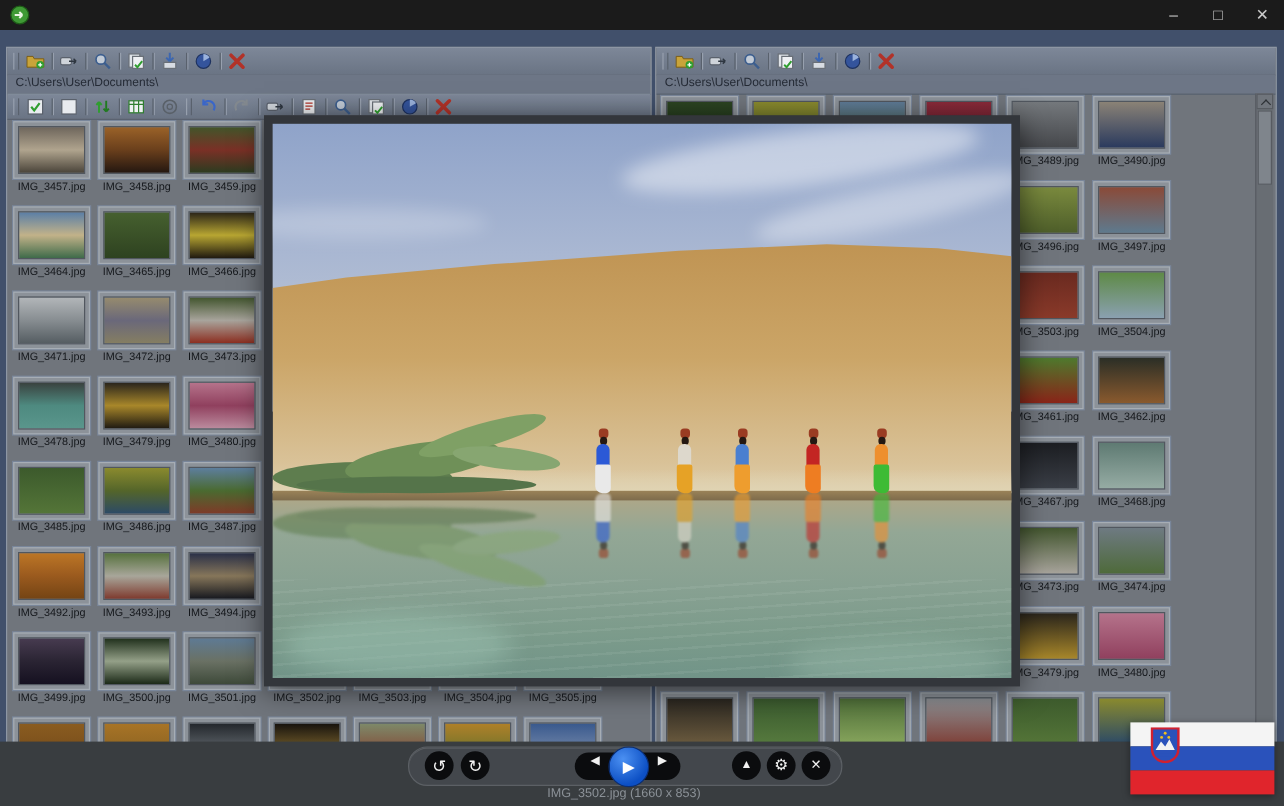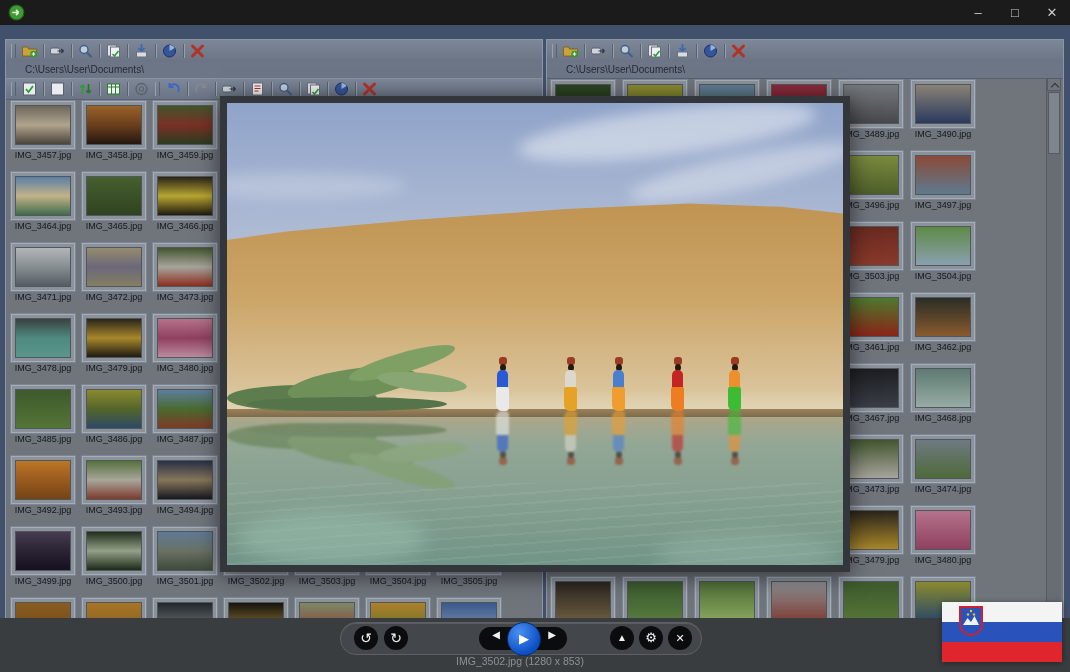--- a/index.html
+++ b/index.html
@@ -15,21 +15,21 @@
   .pane{background:#70757c;border:1px solid #8d96a4;overflow:hidden;}
   .pane-left{left:5px;top:39px;width:536px;height:579px;}
   .pane-right{left:546px;top:39px;width:516px;height:579px;}
   .tbar{left:0;top:0;right:0;height:22px;background:linear-gradient(#7d8798,#6a7484);
         border-bottom:1px solid #5a6270;display:flex;align-items:center;padding:0 3px;gap:3px;}
   .tbar2{top:38px;height:20px;border-top:1px solid #8893a2;}
   .grip{width:3px;height:14px;border-left:1px solid #97a0ae;border-right:1px solid #59616d;margin:0 2px;}
   .sep{width:1px;height:14px;background:#59616d;box-shadow:1px 0 0 #97a0ae;margin:0 2px;}
   .ticon{width:17px;height:16px;display:block;}
   .pathbar{left:0;top:22px;right:0;height:16px;background:#6d7686;border-bottom:1px solid #59616d;
-           color:#252b36;font-size:10px;line-height:16px;padding-left:19px;}
+           color:#252b36;font-size:10px;line-height:16px;padding-left:7px;}
   .thumbs{left:0;right:0;bottom:0;overflow:hidden;}
   .cell{position:absolute;width:71px;}
   .frame{position:absolute;left:2px;top:0;width:62px;height:46px;background:#8c9299;
          border:1px solid #a6adb5;box-shadow:0 0 0 1px #79869a;}
   .timg{position:absolute;left:3px;top:3px;right:3px;bottom:3px;border:1px solid #51575f;}
   .tlabel{position:absolute;top:49px;left:-3px;width:74px;text-align:center;
           font-size:9px;color:#14171b;white-space:nowrap;}
   .scroll{right:2px;top:38px;width:14px;bottom:2px;background:#686d73;border-left:1px solid #575b61;}
   .scroll .btn{left:0;top:0;width:14px;height:13px;background:#70757c;border:1px solid #575b61;box-sizing:border-box;}
   .scroll .chev{left:4px;top:5px;width:5px;height:5px;border-left:1.5px solid #2e3236;border-top:1.5px solid #2e3236;transform:rotate(45deg);}
@@ -973,21 +973,21 @@
   <div class="cbtn r24" style="left:13px;">↺</div>
   <div class="cbtn r24" style="left:43px;">↻</div>
   <div class="cpill"></div>
   <div class="navg" style="left:140px;">◀</div>
   <div class="play">▶</div>
   <div class="navg" style="left:196px;">▶</div>
   <div class="cbtn r24" style="left:269px;font-size:10px;">▲</div>
   <div class="cbtn r24" style="left:298px;font-size:13px;">⚙</div>
   <div class="cbtn r24" style="left:327px;font-size:11px;">✕</div>
 </div>
-<div class="abs statusline">IMG_3502.jpg (1280 x 853)</div>
+<div class="abs statusline">IMG_3502.jpg (1660 x 853)</div>
 
 <div class="abs flag">
   <div class="band" style="top: 0px; background: rgb(244, 244, 244);"></div>
   <div class="band" style="top: 20px; background: rgb(42, 82, 187);"></div>
   <div class="band" style="top: 40px; background: rgb(224, 37, 44);"></div>
   <svg class="coa" viewBox="0 0 26 30">
     <path d="M2 1h22v17c0 7-6 11-11 11S2 25 2 18z" fill="#2a52bb" stroke="#d02030" stroke-width="2"></path>
     <path d="M5 19l4.5-7 3.5 4 3.5-6 4.5 9z" fill="#f2f2f2"></path>
     <path d="M5 21h16M5 23.5h16" stroke="#2a52bb" stroke-width="1.4"></path>
     <g fill="#f0c020">

